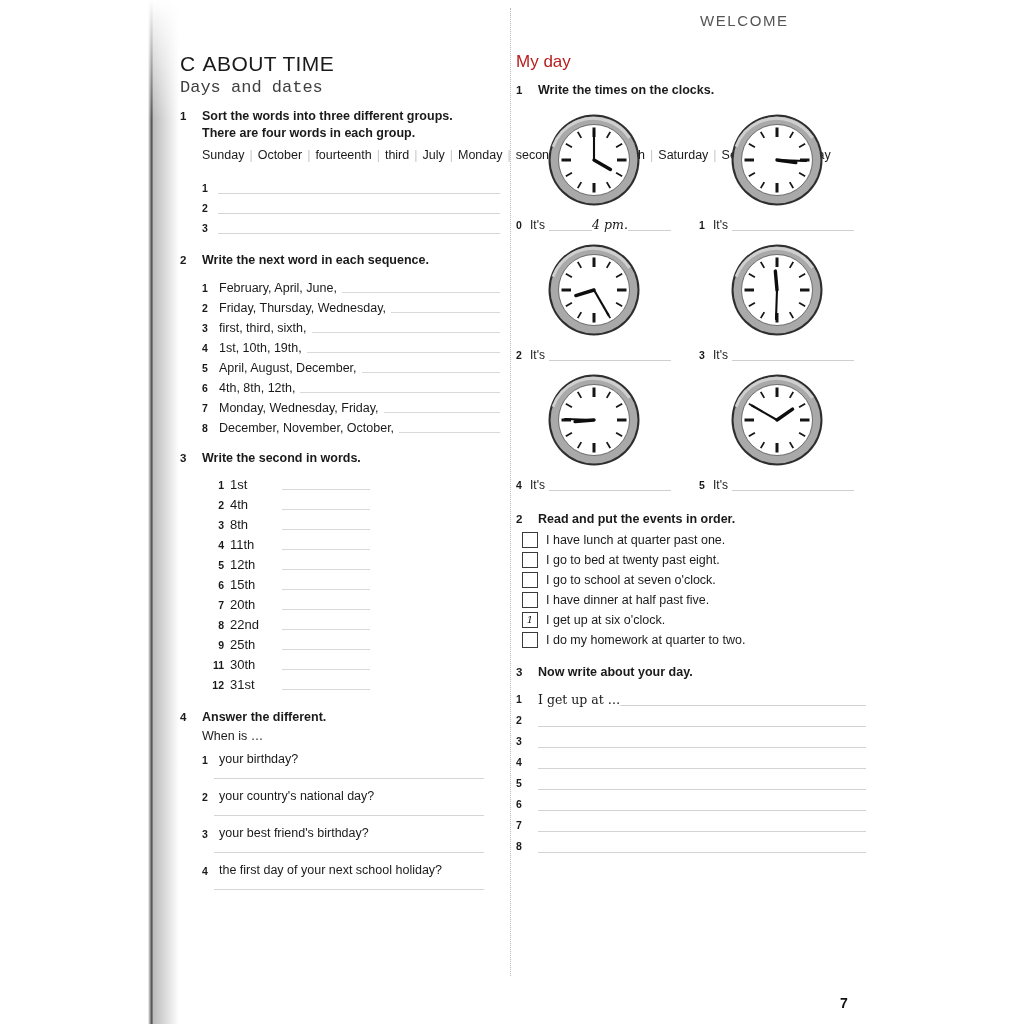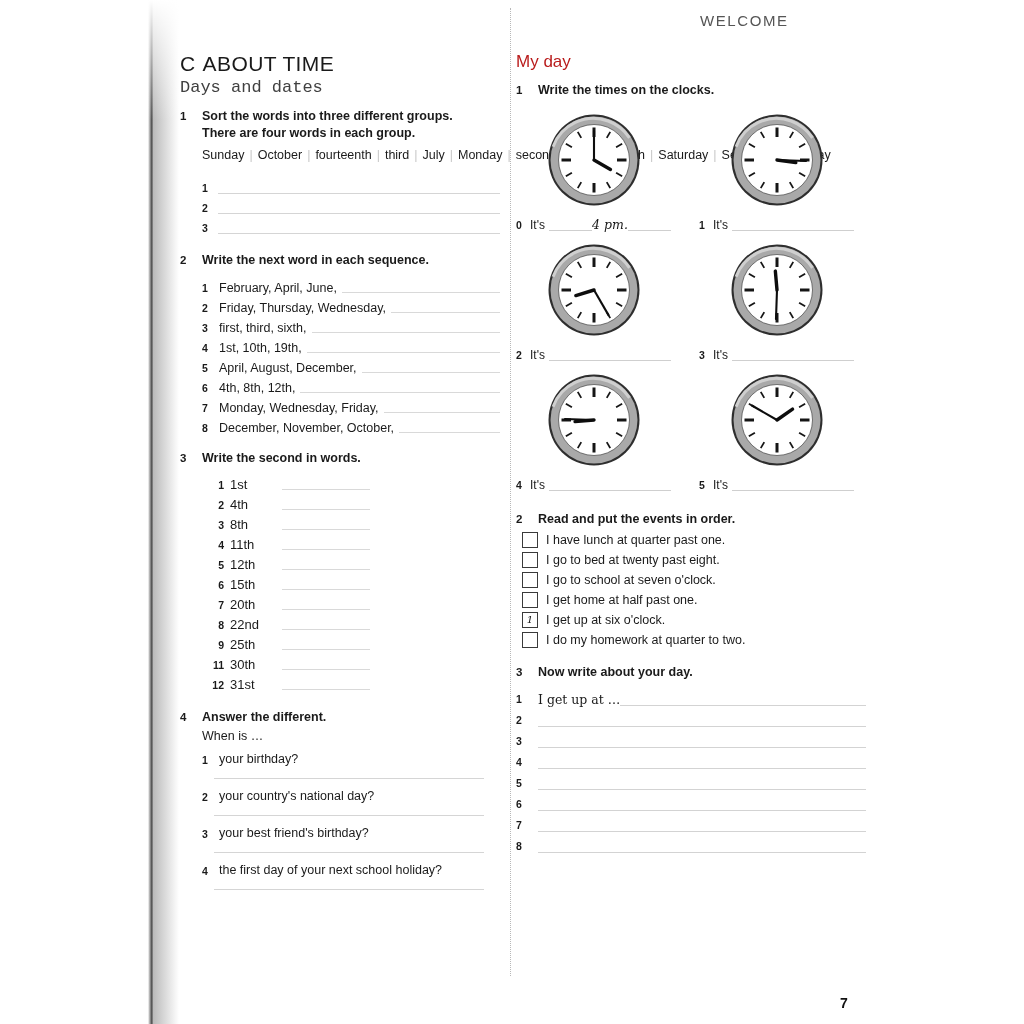--- a/index.html
+++ b/index.html
@@ -739,21 +739,21 @@
           <div class="event-row">
             <span class="checkbox"></span>
             <span class="event-text">I go to bed at twenty past eight.</span>
           </div>
           <div class="event-row">
             <span class="checkbox"></span>
             <span class="event-text">I go to school at seven o'clock.</span>
           </div>
           <div class="event-row">
             <span class="checkbox"></span>
-            <span class="event-text">I get home at half past one.</span>
+            <span class="event-text">I have dinner at half past five.</span>
           </div>
           <div class="event-row">
             <span class="checkbox">1</span>
             <span class="event-text">I get up at six o'clock.</span>
           </div>
           <div class="event-row">
             <span class="checkbox"></span>
             <span class="event-text">I do my homework at quarter to two.</span>
           </div>
         </div>

